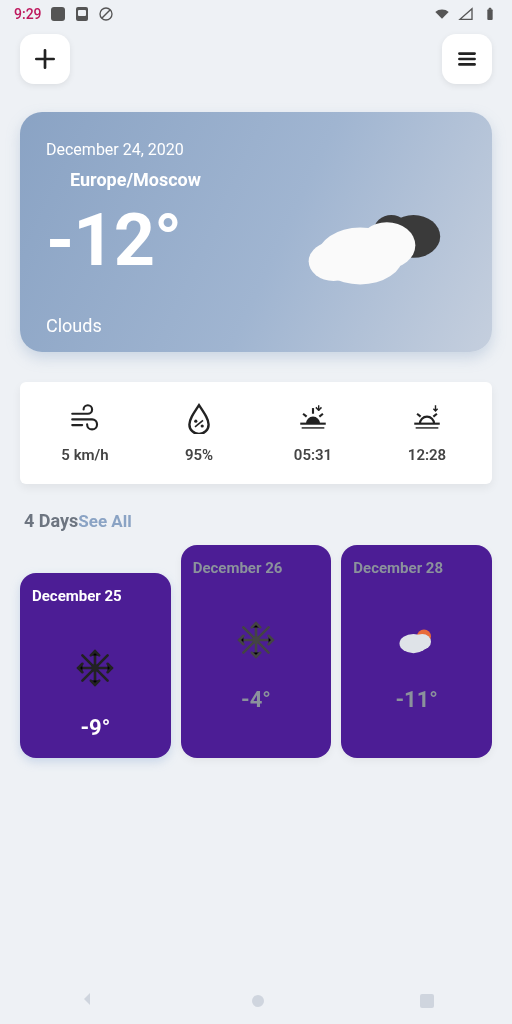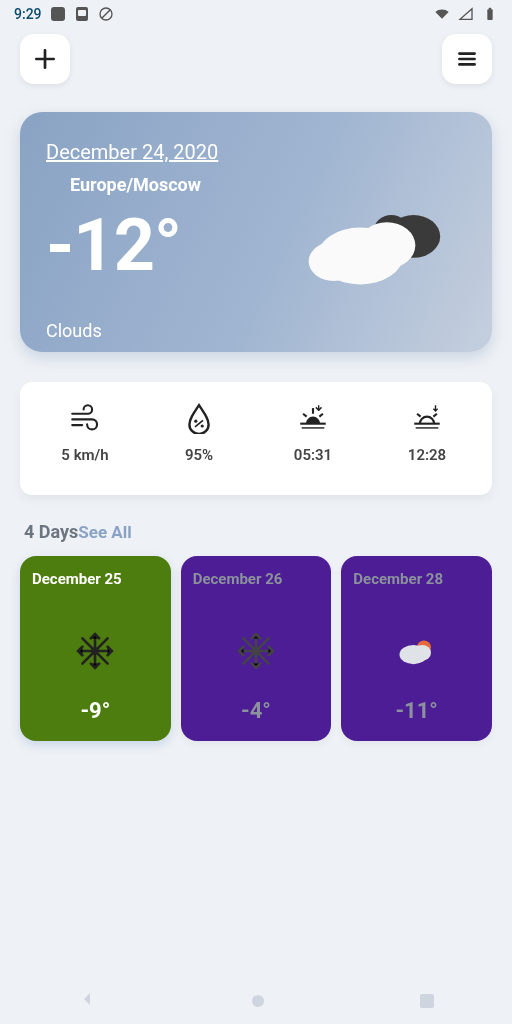--- a/index.html
+++ b/index.html
@@ -10,21 +10,21 @@
     color: #333;
   }
 
   
   .status-bar {
     display: flex;
     justify-content: space-between;
     align-items: center;
     padding: 6px 14px 4px;
     font-size: 14px;
-    color: #0c4a6e;
+    color: #be185d;
   }
   .status-left, .status-right { display: flex; align-items: center; gap: 8px; }
   .status-left .clock { font-weight: 500; }
   .sb-ic { width: 16px; height: 16px; display:inline-flex; align-items:center; justify-content:center; }
   .sb-sq { width:14px; height:14px; background:#555; border-radius:3px; }
   .sb-sd { width:12px; height:14px; background:#555; border-radius:2px; position:relative; }
   .sb-sd::after{content:"";position:absolute;inset:3px 2px 5px 2px;background:#eef1f5;border-radius:1px;}
   .sb-ban svg { width:16px;height:16px; }
   .sb-wifi svg, .sb-sig svg, .sb-bat svg { width:16px; height:16px; }
 
@@ -48,40 +48,40 @@
   .main-card {
     margin: 18px 20px 0;
     border-radius: 22px;
     background: linear-gradient(115deg, #8aa3c4 0%, #a0b5d1 55%, #c5cfde 100%);
     padding: 28px 26px 26px;
     color:#fff;
     position:relative;
     box-shadow: 0 6px 14px rgba(138,163,196,0.35);
     height: 240px;
   }
-  .main-date { font-size: 20px; font-weight:400;text-decoration:underline; }
+  .main-date { font-size: 16px; font-weight:400; }
   .main-loc { font-size: 18px; font-weight:700; margin-top:10px;margin-left:24px; }
   .main-temp { font-size: 72px; font-weight:700; margin-top:8px; letter-spacing:-1px;}
   .main-cond { font-size: 18px; margin-top:32px; }
   .main-icon {
     position:absolute;
     right: 34px;
     top: 80px;
     width: 160px;
     height: 120px;
   }
 
   
   .stats-card {
     margin: 30px 20px 0;
     background:#fff;
-    border-radius:12px;
+    border-radius:6px;
     box-shadow: 0 4px 10px rgba(0,0,0,0.06);
     display:flex;
-    padding: 18px 8px 31px;
+    padding: 18px 8px 20px;
   }
   .stat { flex:1; text-align:center; }
   .stat-ic { height:36px; display:flex; align-items:center; justify-content:center; margin-bottom:10px;}
   .stat-ic svg { width:34px; height:32px; }
   .stat-val { font-size:15px; color:#444; font-weight:600;}
 
   
   .fc-head {
     display:flex; align-items:center;
     margin: 26px 24px 0;
@@ -98,23 +98,24 @@
   .fc-card {
     flex:1;
     background:#4c1d95;
     border-radius:16px;
     box-shadow: 0 3px 8px rgba(0,0,0,0.05);
     padding:14px 10px 18px;
     text-align:center;
     color:#8b929c;
   }
   .fc-card.sel {
-    background:#4d7c0f;
+    background:#4c1d95;
     color:#fff;
     box-shadow: 0 4px 10px rgba(148,175,214,0.4);
+    margin-top: 28px;
   }
   .fc-date { font-size:15px; font-weight:700; line-height:1.25; min-height:38px; text-align:left; padding-left:2px;}
   .fc-ic { height:58px; display:flex; align-items:center; justify-content:center; margin: 14px 0 18px;}
   .fc-ic svg { width:42px; height:42px; }
   .fc-temp { font-size:22px; font-weight:700; }
 
   
   .navbar {
     position:absolute;
     bottom:0; left:0; right:0;

